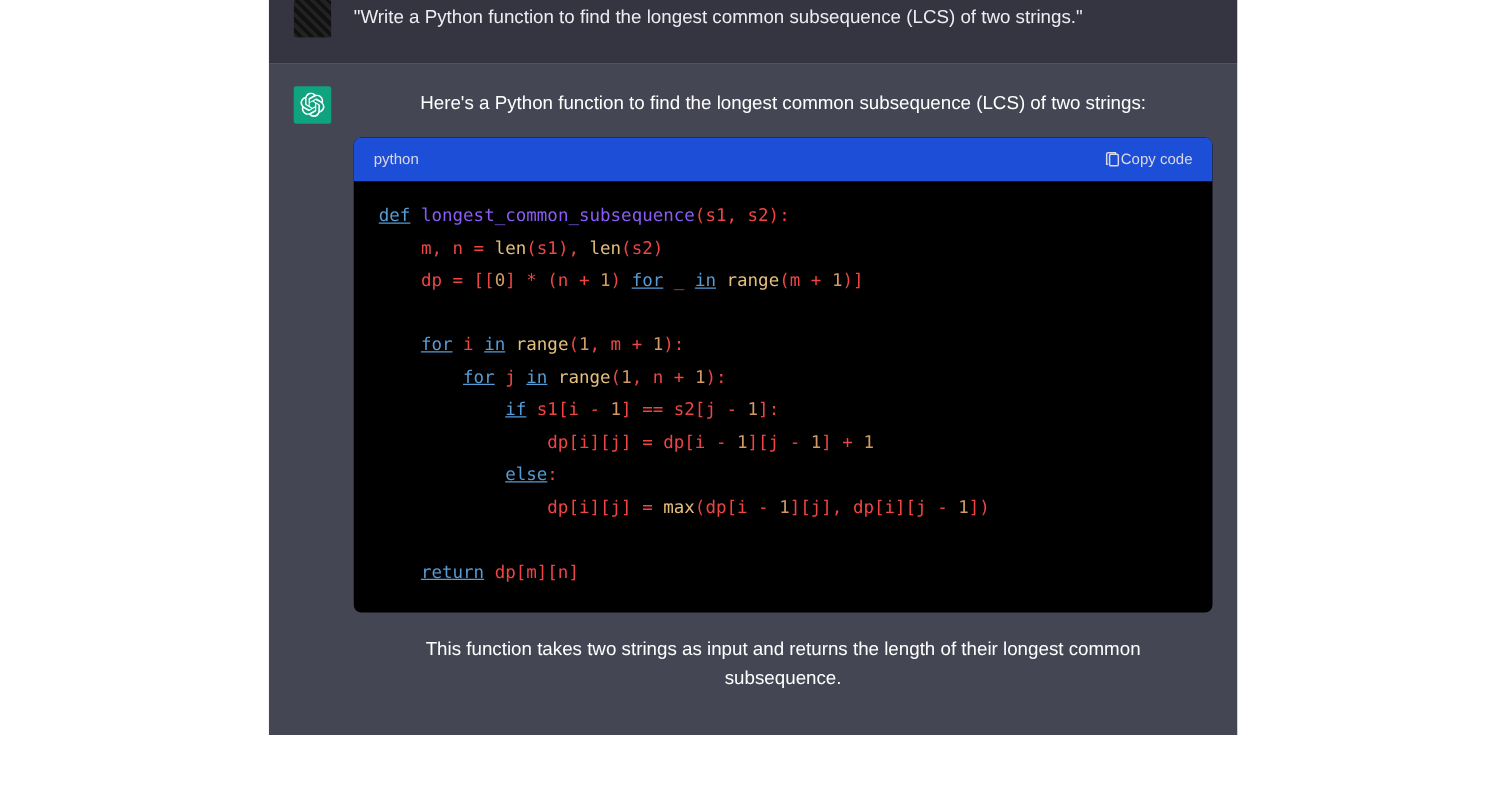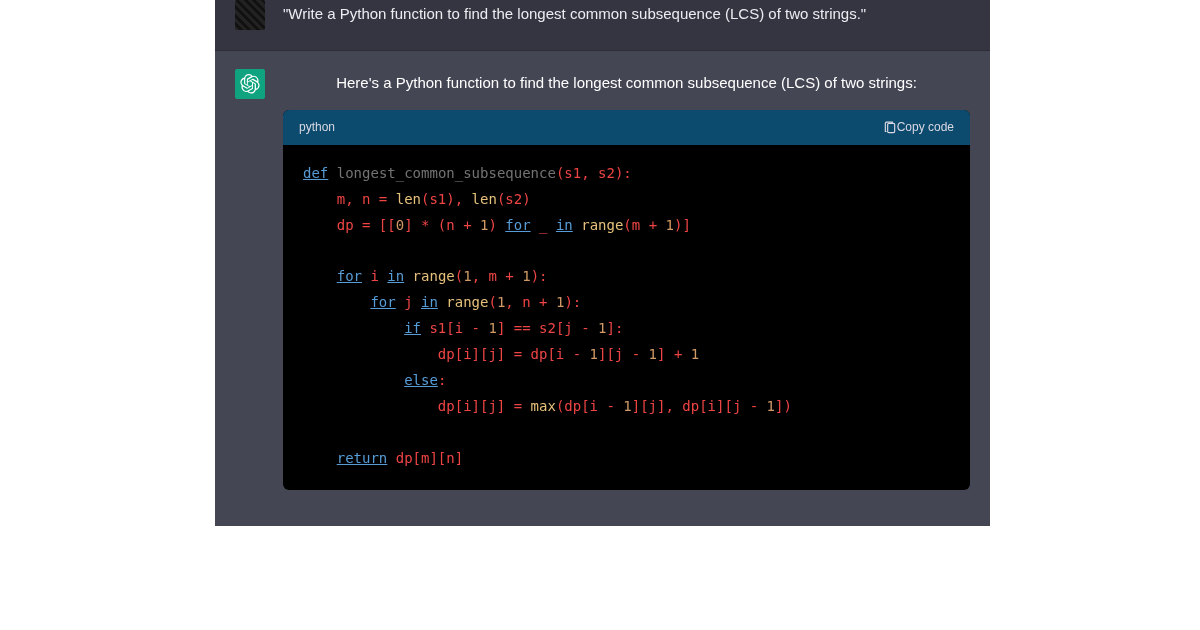--- a/index.html
+++ b/index.html
@@ -66,21 +66,21 @@
       margin-bottom: 16px;
       text-align: center;
     }
     .code-block {
       background: #000;
       border-radius: 6px;
       margin-bottom: 18px;
       overflow: hidden;
     }
     .code-header {
-      background: #0c4a6e;
+      background: #1d4ed8;
       display: flex;
       justify-content: space-between;
       align-items: center;
       padding: 8px 16px;
       font-size: 12px;
       color: #d9d9e3;
     }
     .copy-btn {
       display: flex;
       align-items: center;
@@ -93,21 +93,21 @@
     .code-body {
       padding: 16px 20px 18px 20px;
       font-family: ui-monospace, SFMono-Regular, "SF Mono", Menlo, Consolas, monospace;
       font-size: 14px;
       line-height: 1.85;
       color: #fff;
       white-space: pre;
     }
     
     .kw  { color: #569cd6; text-decoration: underline; }   
-    .fn  { color: #737373; }   
+    .fn  { color: #8b5cf6; }   
     .bi  { color: #e5c07b; text-align: right; }   
     .num { color: #d19a66; }
     .id  { color: #ef4444; font-weight: 400; }
   </style>
 </head>
 <body>
 
 <div class="chat-container">
 
   <div class="message-row user-row">
@@ -144,16 +144,20 @@
 <span class="id">    </span><span class="kw">for</span><span class="id"> i </span><span class="kw">in</span><span class="id"> </span><span class="bi">range</span><span class="id">(</span><span class="num">1</span><span class="id">, m + </span><span class="num">1</span><span class="id">):</span>
 <span class="id">        </span><span class="kw">for</span><span class="id"> j </span><span class="kw">in</span><span class="id"> </span><span class="bi">range</span><span class="id">(</span><span class="num">1</span><span class="id">, n + </span><span class="num">1</span><span class="id">):</span>
 <span class="id">            </span><span class="kw">if</span><span class="id"> s1[i - </span><span class="num">1</span><span class="id">] == s2[j - </span><span class="num">1</span><span class="id">]:</span>
 <span class="id">                dp[i][j] = dp[i - </span><span class="num">1</span><span class="id">][j - </span><span class="num">1</span><span class="id">] + </span><span class="num">1</span>
 <span class="id">            </span><span class="kw">else</span><span class="id">:</span>
 <span class="id">                dp[i][j] = </span><span class="bi">max</span><span class="id">(dp[i - </span><span class="num">1</span><span class="id">][j], dp[i][j - </span><span class="num">1</span><span class="id">])</span>
 
 <span class="id">    </span><span class="kw">return</span><span class="id"> dp[m][n]</span></div>
       </div>
 
+      <div class="assistant-text">
+        <span>This function takes two strings as input and returns the length of their longest common</span><br>
+        <span>subsequence.</span>
+      </div>
     </div>
   </div>
 
 </div>
 
 </body></html>

